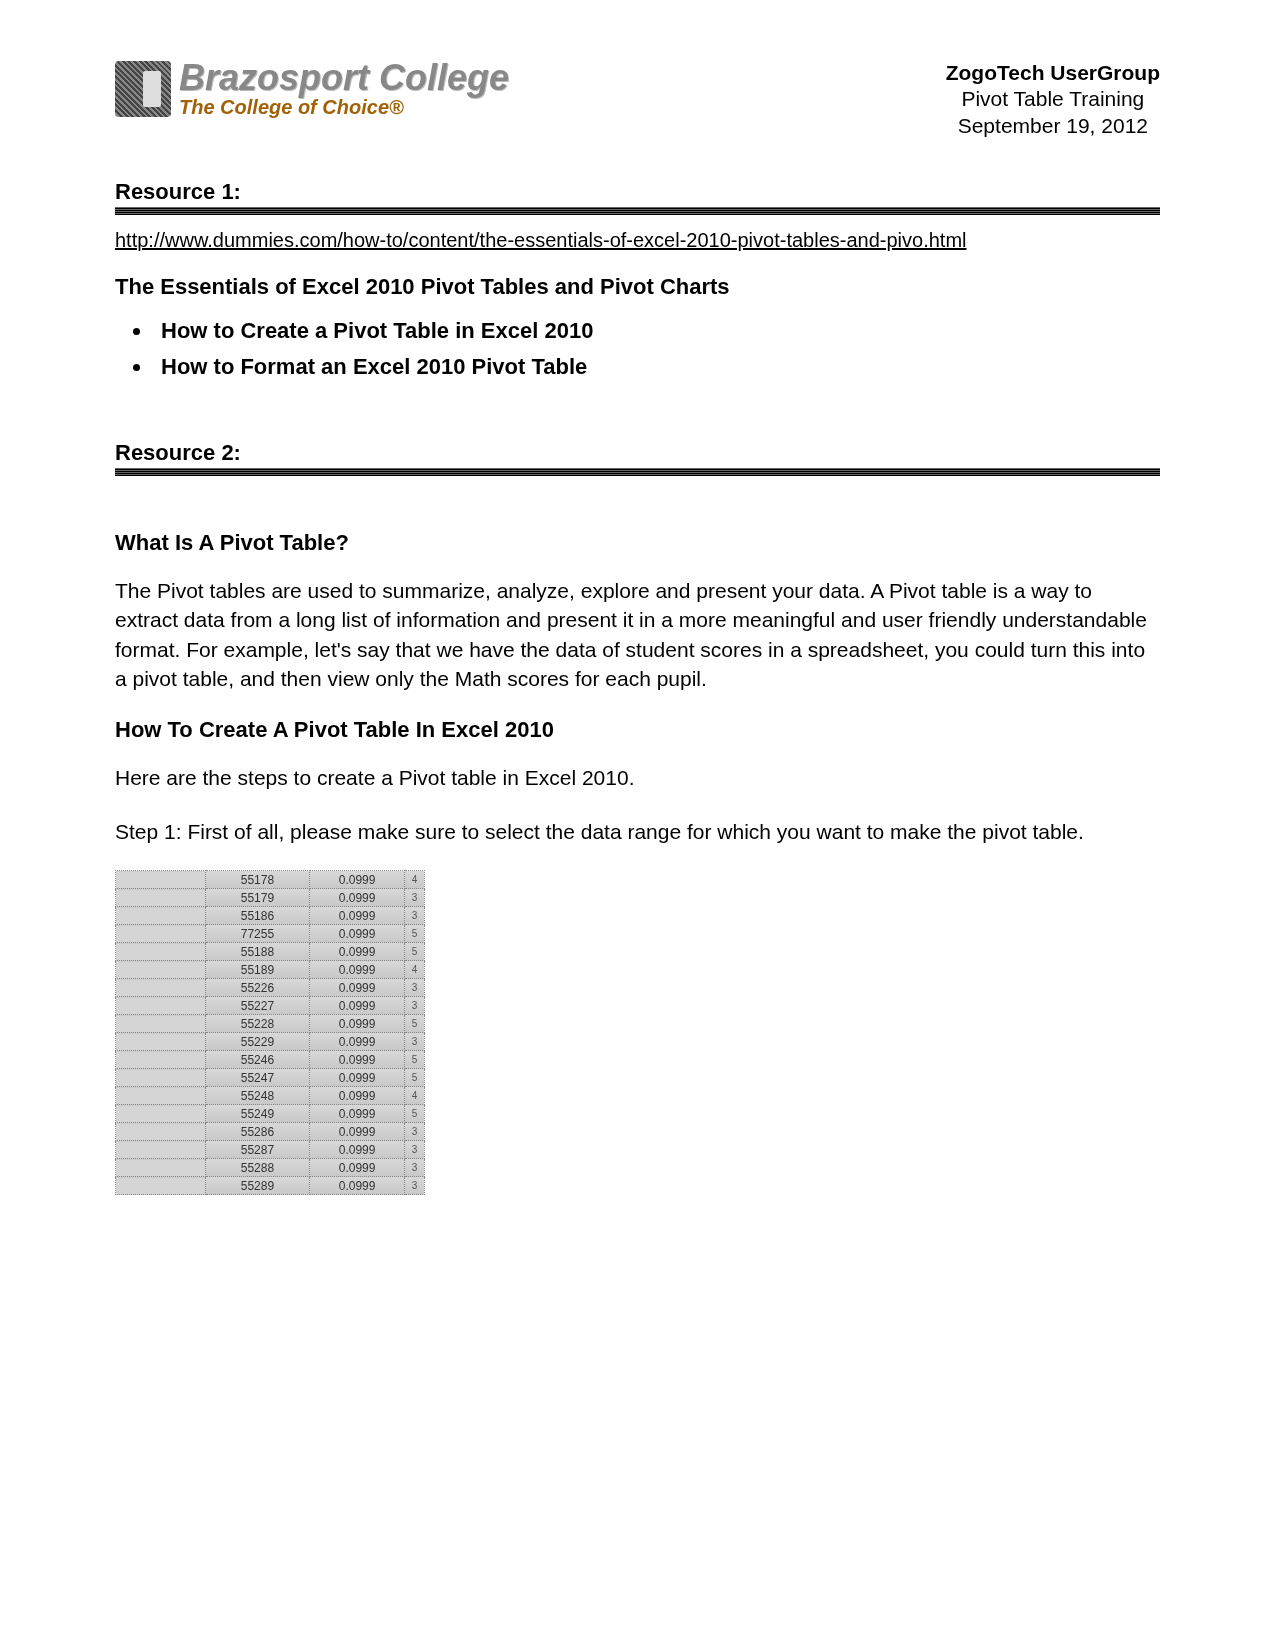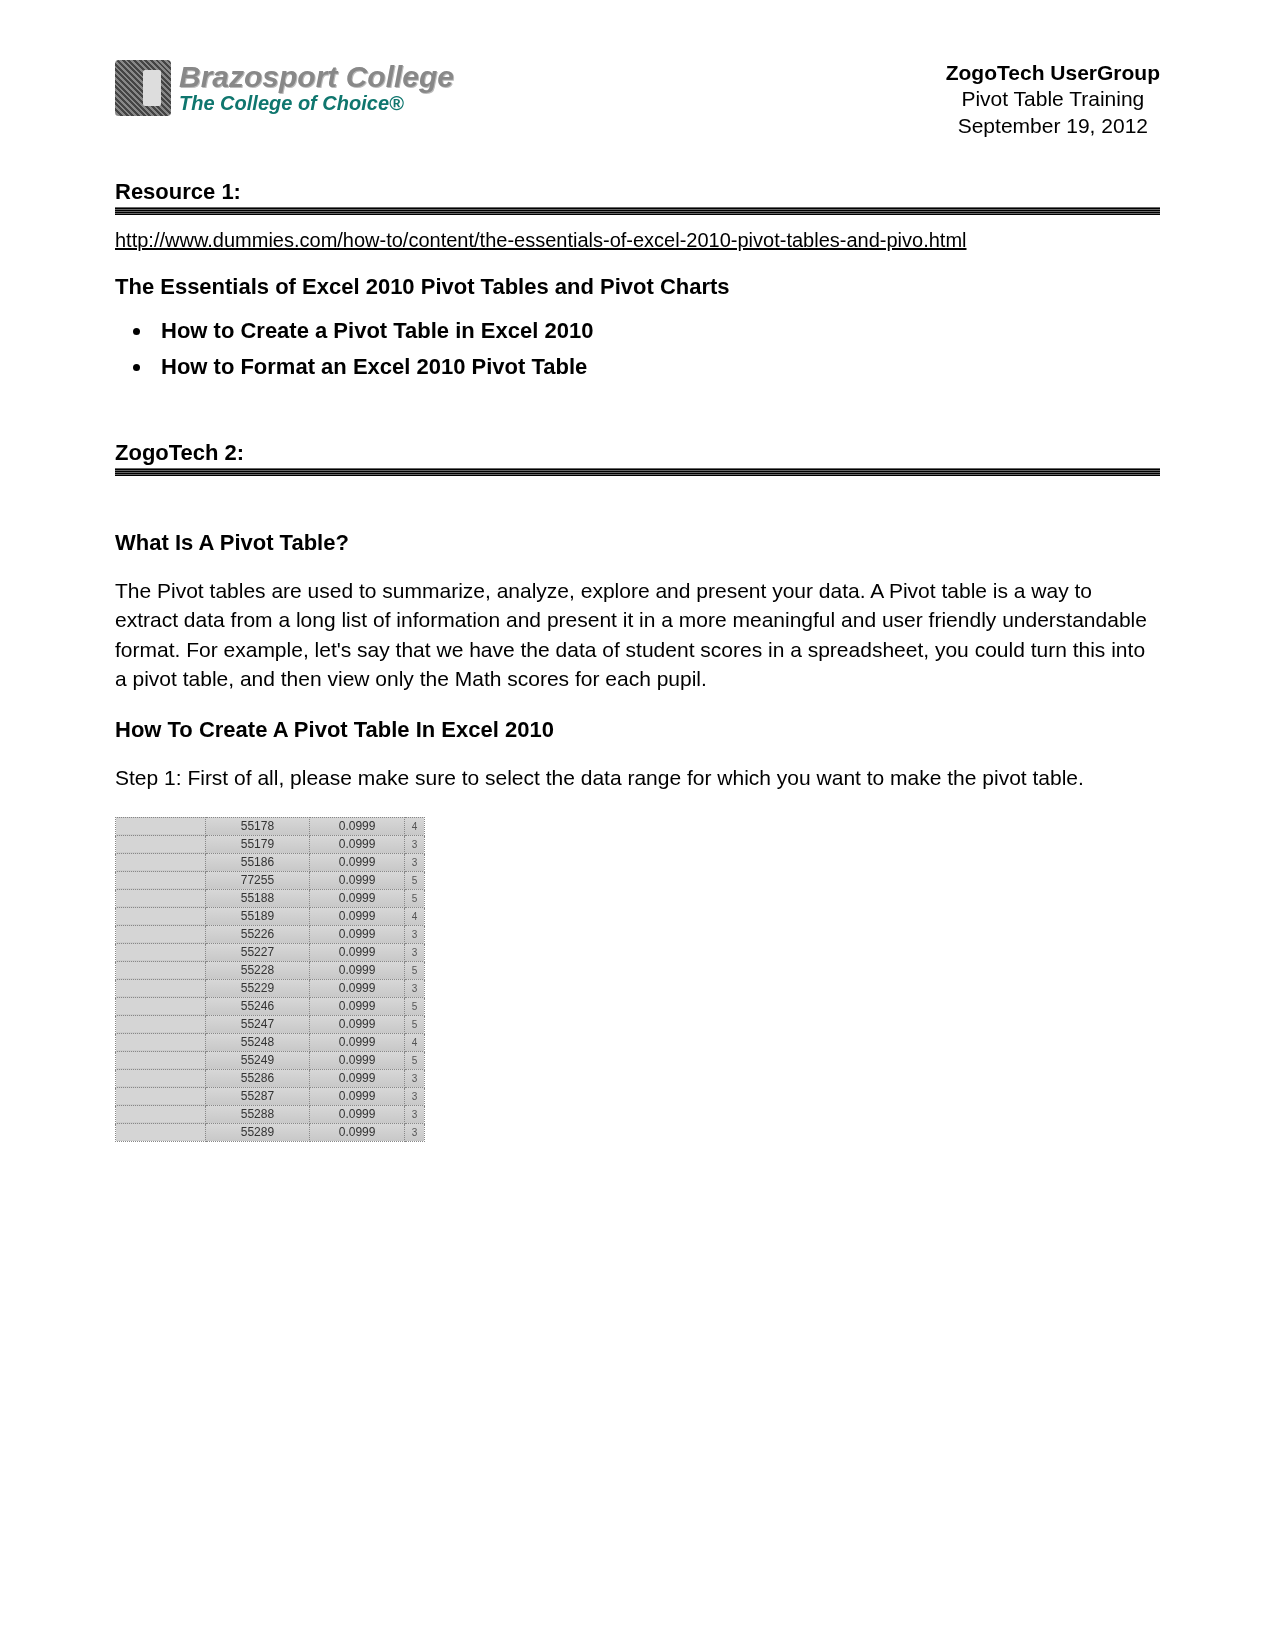--- a/index.html
+++ b/index.html
@@ -35,32 +35,32 @@
   }
   .logo-square::after {
     content: "";
     position: absolute;
     top: 10px; left: 28px;
     width: 18px; height: 36px;
     background: #ddd;
     border-radius: 2px;
   }
   .logo-text .line1 {
-    font-size: 30px;
+    font-size: 36px;
     font-weight: bold;
     font-style: italic;
     color: #888;
     text-shadow: 1px 1px 0 #bbb;
     line-height: 1;
   }
   .logo-text .line2 {
     font-size: 20px;
     font-weight: bold;
     font-style: italic;
-    color: #0f766e;
+    color: #a16207;
     line-height: 1.1;
   }
   .meta {
     text-align: center;
     font-size: 21px;
     line-height: 1.25;
   }
   .meta .b { font-weight: bold; }
   .resource-title {
     font-size: 22px;
@@ -148,28 +148,29 @@
 
   <div class="resource-title">Resource 1:</div>
   <div class="divider"></div>
   <div class="link">http://www.dummies.com/how-to/content/the-essentials-of-excel-2010-pivot-tables-and-pivo.html</div>
   <div class="sub1">The Essentials of Excel 2010 Pivot Tables and Pivot Charts</div>
   <ul class="essentials">
     <li>How to Create a Pivot Table in Excel 2010</li>
     <li>How to Format an Excel 2010 Pivot Table</li>
   </ul>
 
-  <div class="resource-title">ZogoTech 2:</div>
+  <div class="resource-title">Resource 2:</div>
   <div class="divider"></div>
 
   <div class="gap"></div>
   <div class="sub2">What Is A Pivot Table?</div>
   <div class="para">The Pivot tables are used to summarize, analyze, explore and present your data. A Pivot table is a way to extract data from a long list of information and present it in a more meaningful and user friendly understandable format. For example, let's say that we have the data of student scores in a spreadsheet, you could turn this into a pivot table, and then view only the Math scores for each pupil.</div>
 
   <div class="sub2">How To Create A Pivot Table In Excel 2010</div>
+  <div class="para">Here are the steps to create a Pivot table in Excel 2010.</div>
   <div class="para">Step 1: First of all, please make sure to select the data range for which you want to make the pivot table.</div>
 
   <table class="sheet">
     <tbody id="sheet-body">
         <tr>
           <td class="c1"></td>
           <td class="c2">55178</td>
           <td class="c3">0.0999</td>
           <td class="c4">4</td>
         </tr>

